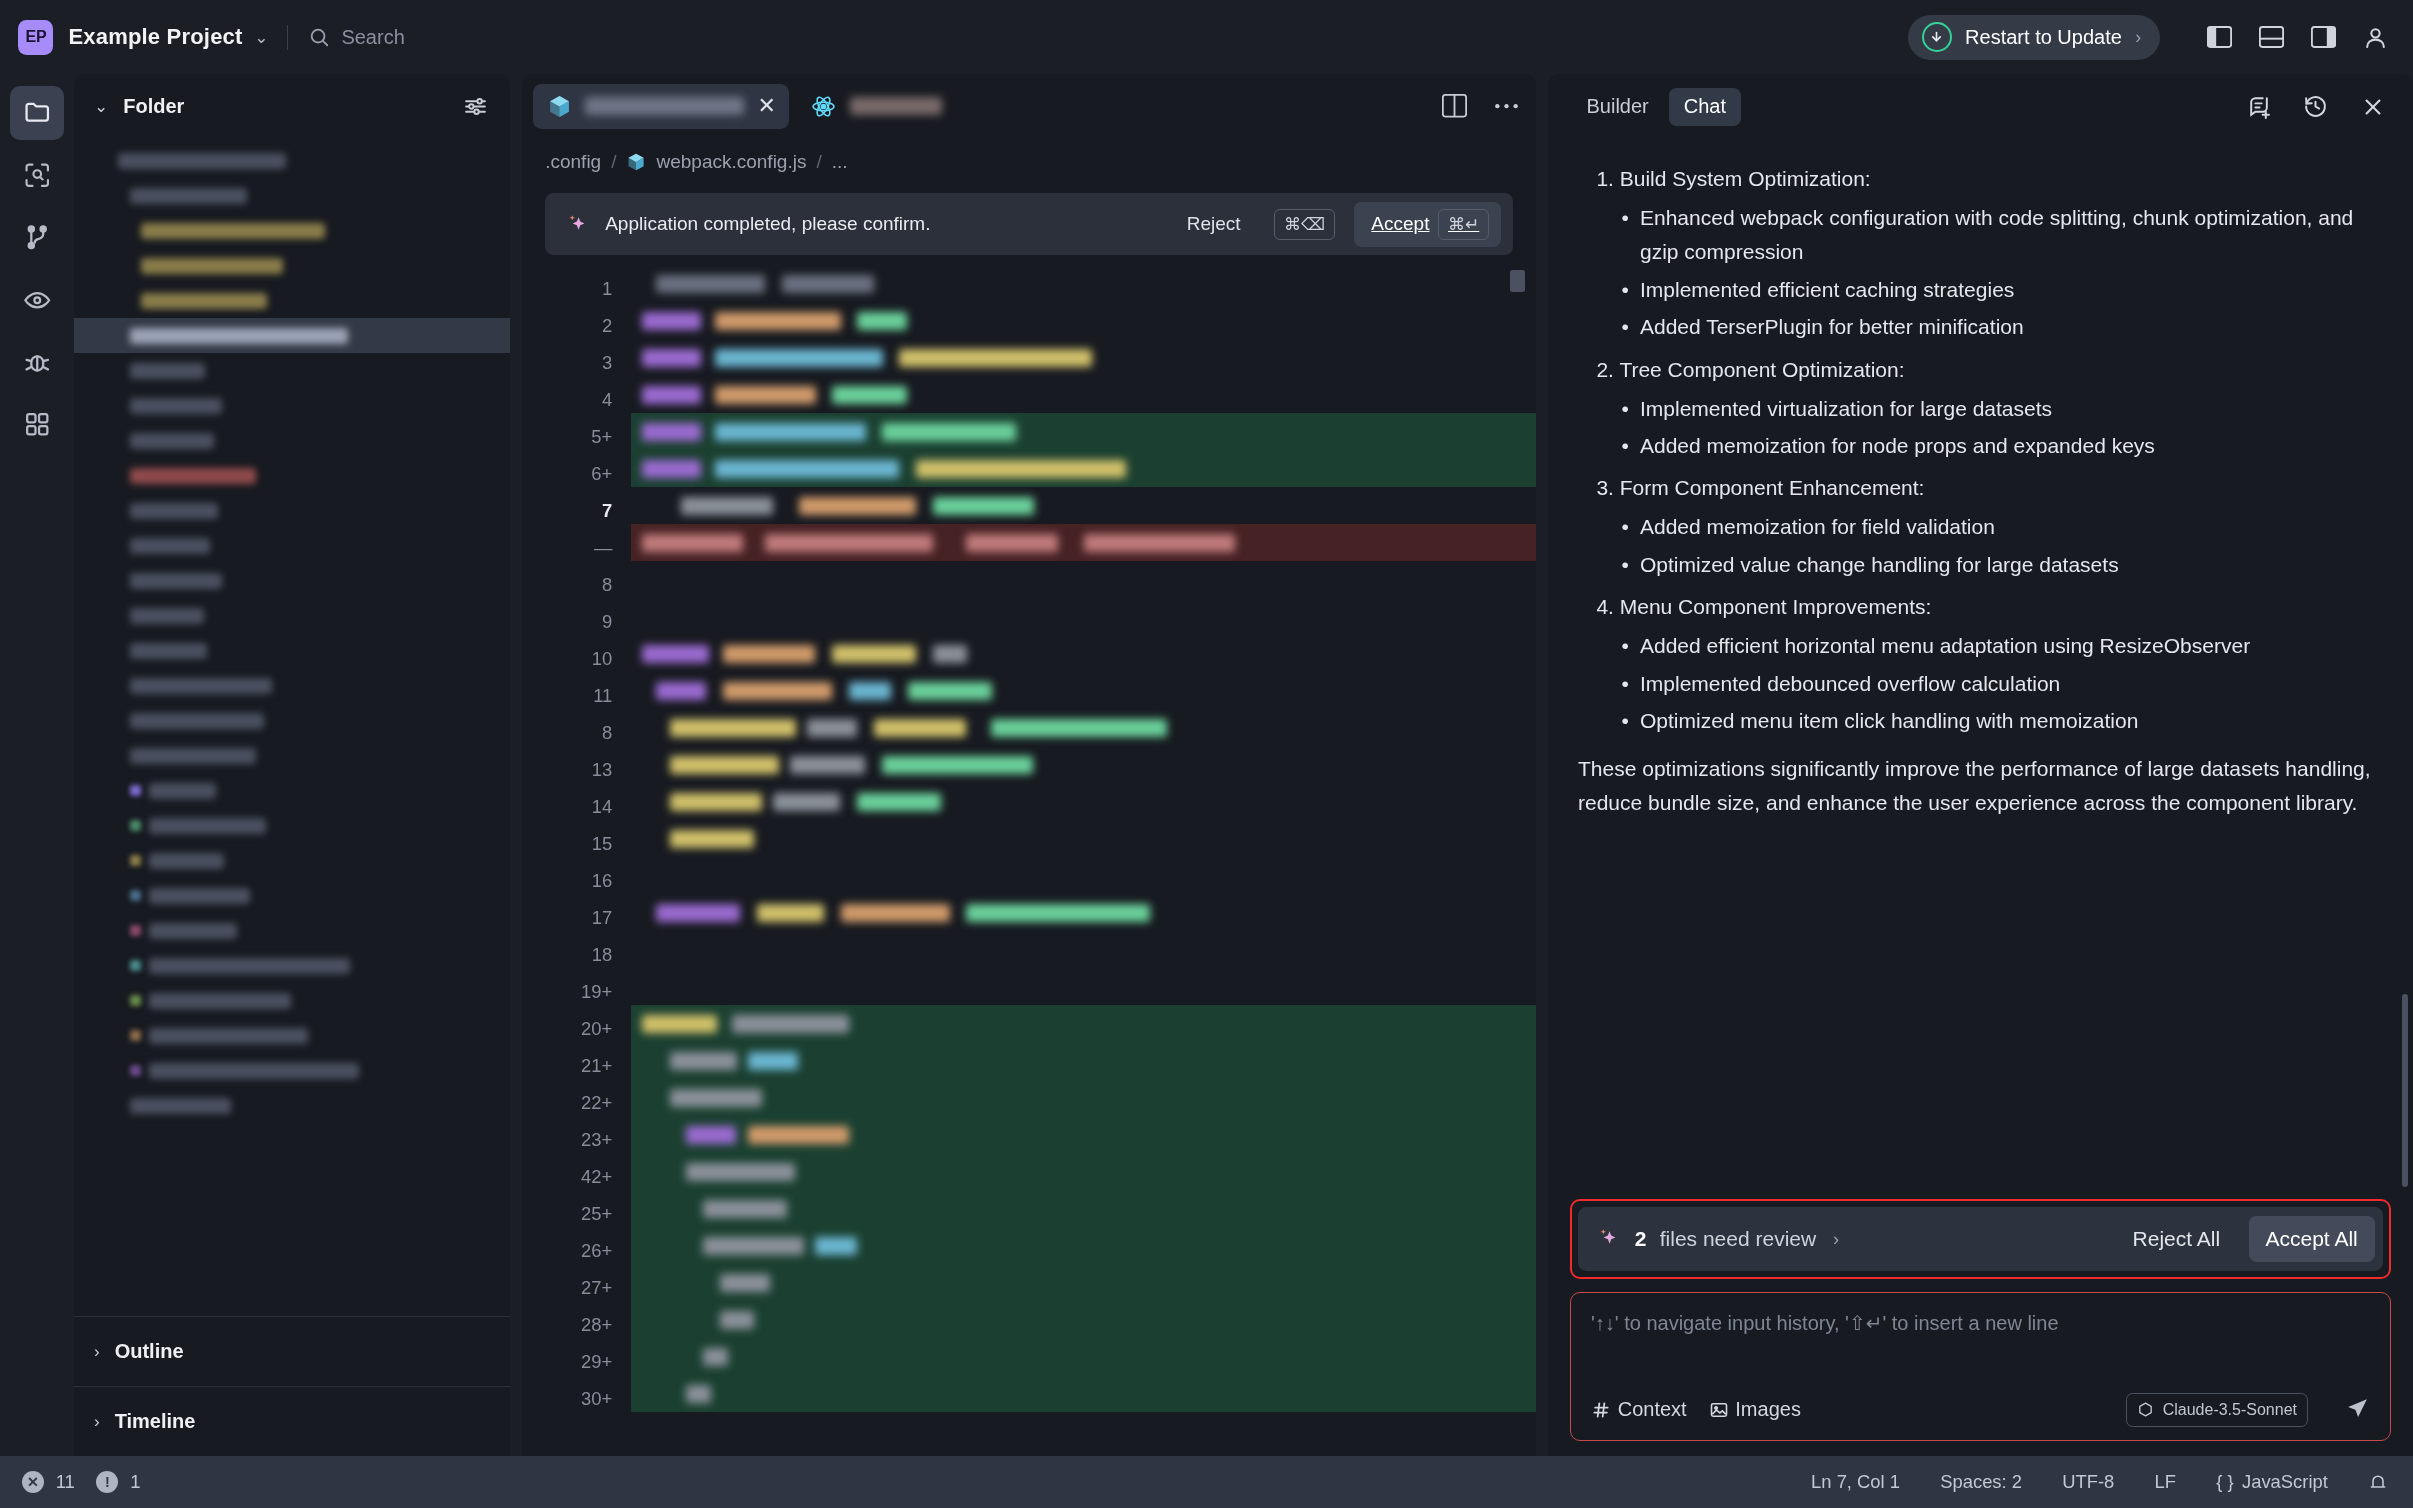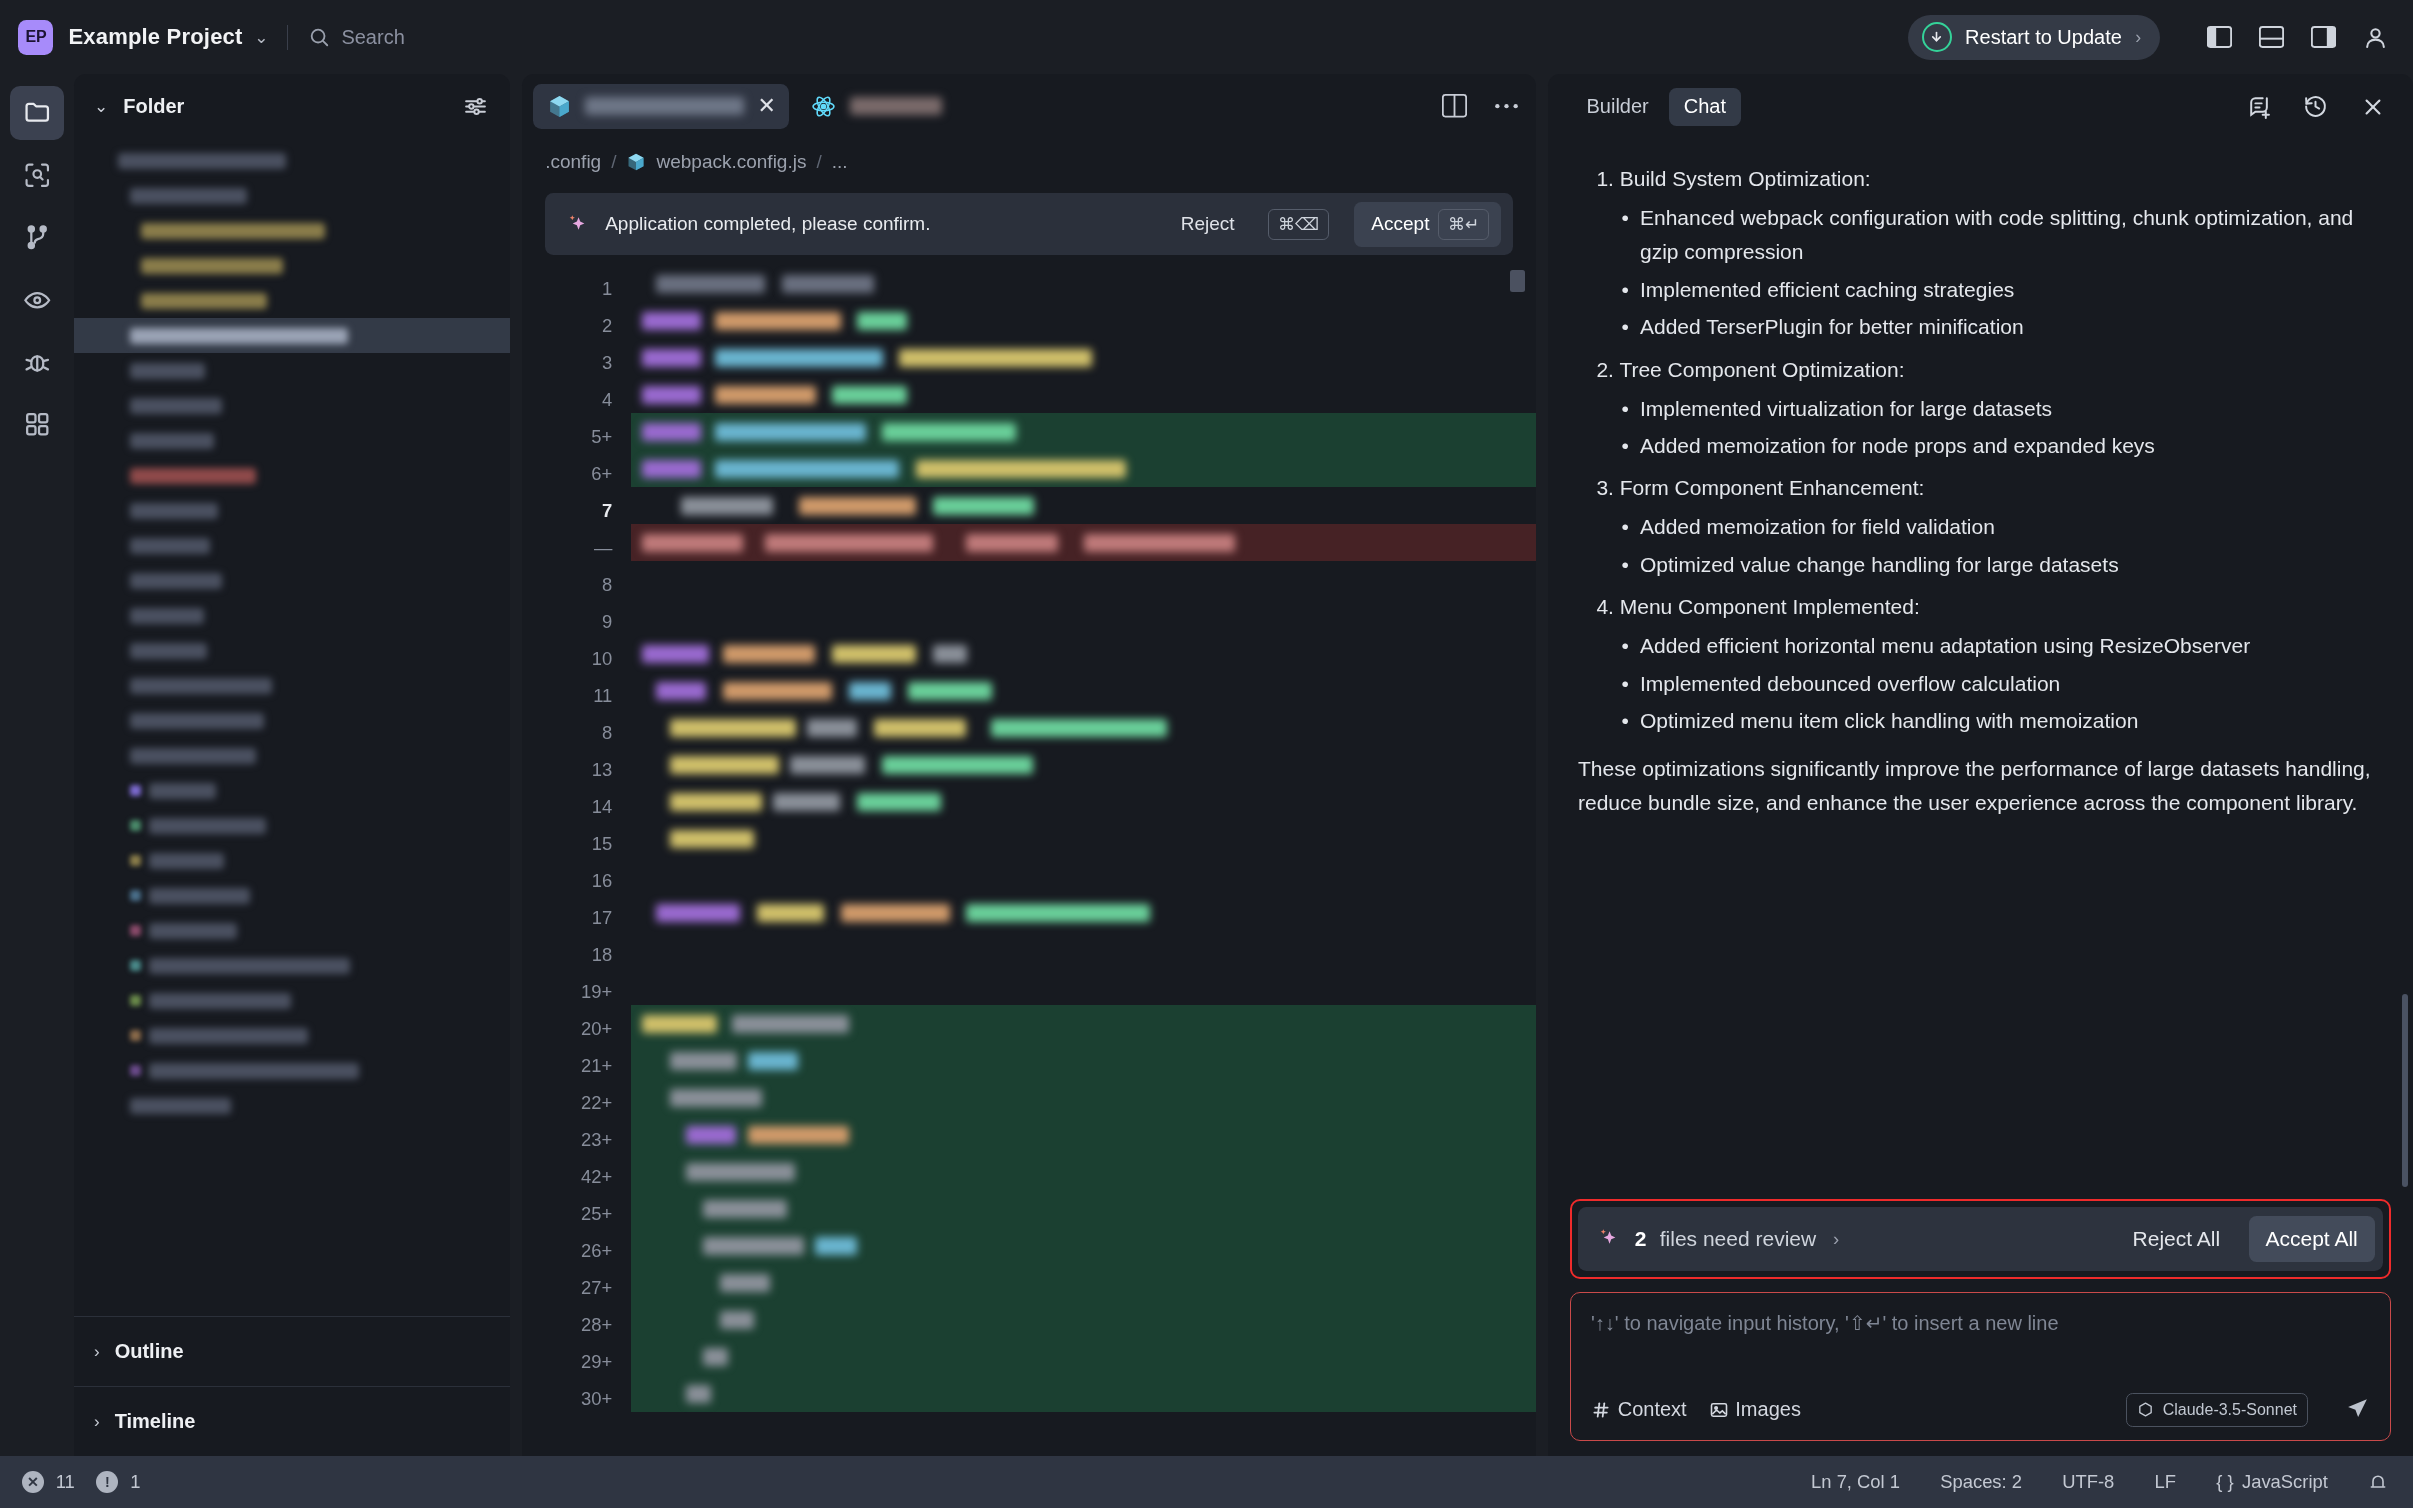--- a/index.html
+++ b/index.html
@@ -117,22 +117,22 @@
   }
   .notice-text { color:#e9ebef; font-size:19px; }
   .notice-spacer { flex:1; }
   .reject-btn { color:#dfe2e8; font-size:19px; padding: 0 10px; }
   .kbd {
     border:0.8px solid #565d6b; border-radius:5.9px; color:#cfd4dc;
     font-size:17px; padding: 5.9px 9.2px; margin-left: 8.4px; line-height:1;
   }
   .accept-btn {
     background:#3b4250; border-radius:7.5px; height:45px;
-    display:flex;align-items:center; padding: 0 11.7px 0 17px; margin-left:10px;
-    color:#fff; font-size:19px;
+    display:flex;align-items:center; padding: 0 11.7px 0 17px; margin-left:4px;
+    color:#fff; font-size:19px;text-decoration:underline;
   }
   .code-area { flex:1; display:flex; min-height:0; margin-top: 10px; position:relative; overflow:hidden;}
   .gutter {
     width: 109px; flex:0 0 109px; padding-top: 5px;
     color:#878d9a; font-size:18.4px; text-align:right;
   }
   .gline { height:37px; line-height:37px; padding-right:18.4px; }
   .gline.cur { color:#e8eaee; font-weight:bold; }
   .codepane { flex:1; position:relative; overflow:hidden; }
   .crow { height:37px; position:relative; }
@@ -700,21 +700,21 @@
           <li class="num"><span>2.</span> <span>Tree Component Optimization:</span></li>
           <ul class="subs">
             <li>Implemented virtualization for large datasets</li>
             <li>Added memoization for node props and expanded keys</li>
           </ul>
           <li class="num"><span>3.</span> <span>Form Component Enhancement:</span></li>
           <ul class="subs">
             <li>Added memoization for field validation</li>
             <li>Optimized value change handling for large datasets</li>
           </ul>
-          <li class="num"><span>4.</span> <span>Menu Component Implemented:</span></li>
+          <li class="num"><span>4.</span> <span>Menu Component Improvements:</span></li>
           <ul class="subs">
             <li>Added efficient horizontal menu adaptation using ResizeObserver</li>
             <li>Implemented debounced overflow calculation</li>
             <li>Optimized menu item click handling with memoization</li>
           </ul>
         </ol>
         <div class="p" style="margin-top:13.4px">These optimizations significantly improve the performance of large datasets handling, reduce bundle size, and enhance the user experience across the component library.</div>
         <div class="chat-scrollbar"></div>
       </div>
 

